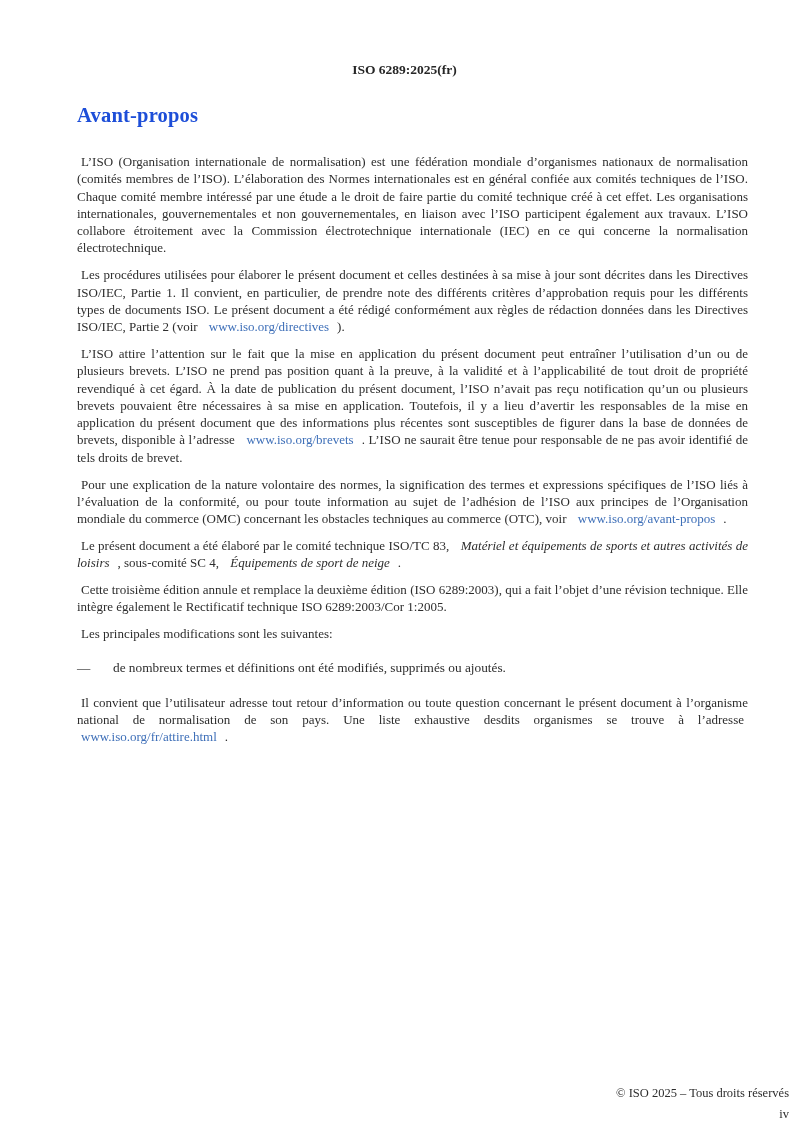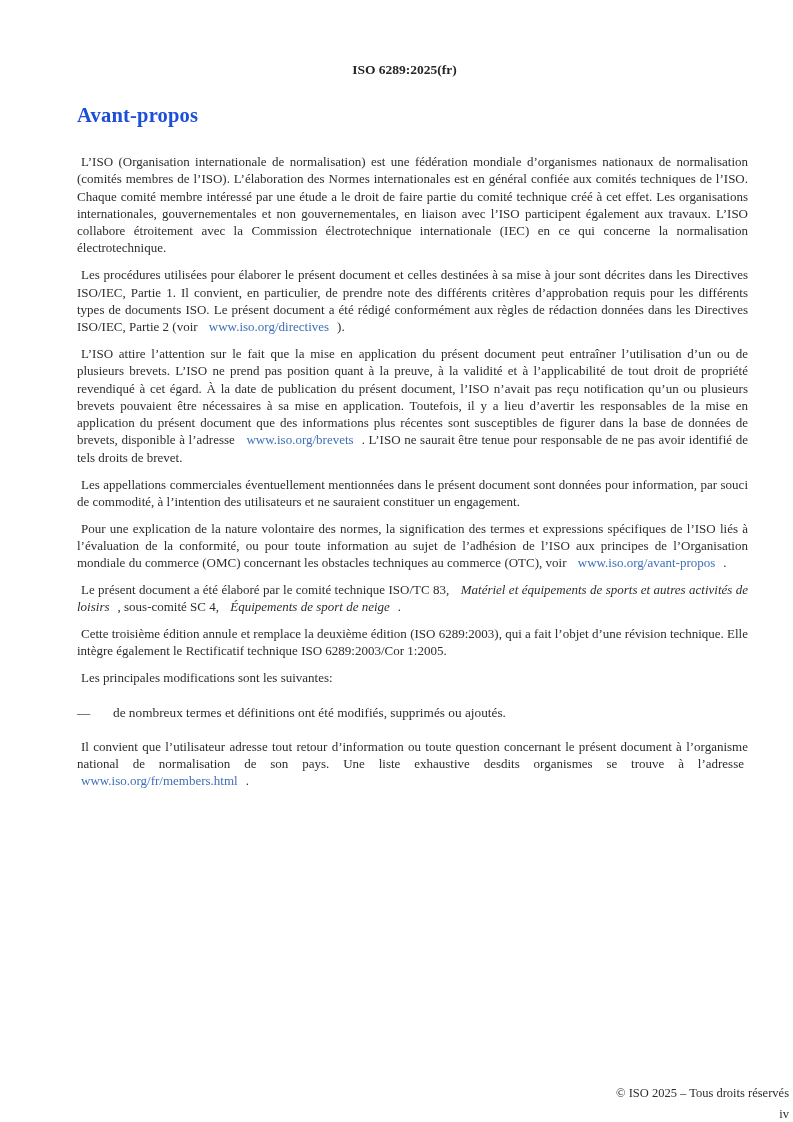--- a/index.html
+++ b/index.html
@@ -77,23 +77,20 @@
     </p>
 
     <p class="para">
       <span>Les procédures utilisées pour élaborer le présent document et celles destinées à sa mise à jour sont décrites dans les Directives ISO/IEC, Partie 1. Il convient, en particulier, de prendre note des différents critères d’approbation requis pour les différents types de documents ISO. Le présent document a été rédigé conformément aux règles de rédaction données dans les Directives ISO/IEC, Partie 2 (voir </span><a class="doc-link">www.iso.org/directives</a><span>).</span>
     </p>
 
     <p class="para">
       <span>L’ISO attire l’attention sur le fait que la mise en application du présent document peut entraîner l’utilisation d’un ou de plusieurs brevets. L’ISO ne prend pas position quant à la preuve, à la validité et à l’applicabilité de tout droit de propriété revendiqué à cet égard. À la date de publication du présent document, l’ISO n’avait pas reçu notification qu’un ou plusieurs brevets pouvaient être nécessaires à sa mise en application. Toutefois, il y a lieu d’avertir les responsables de la mise en application du présent document que des informations plus récentes sont susceptibles de figurer dans la base de données de brevets, disponible à l’adresse </span><a class="doc-link">www.iso.org/brevets</a><span>. L’ISO ne saurait être tenue pour responsable de ne pas avoir identifié de tels droits de brevet.</span>
     </p>
 
-    <p class="para">
-      <span>Les appellations commerciales éventuellement mentionnées dans le présent document sont données pour information, par souci de commodité, à l’intention des utilisateurs et ne sauraient constituer un engagement.</span>
-    </p>
 
     <p class="para">
       <span>Pour une explication de la nature volontaire des normes, la signification des termes et expressions spécifiques de l’ISO liés à l’évaluation de la conformité, ou pour toute information au sujet de l’adhésion de l’ISO aux principes de l’Organisation mondiale du commerce (OMC) concernant les obstacles techniques au commerce (OTC), voir </span><a class="doc-link">www.iso.org/avant-propos</a><span>.</span>
     </p>
 
     <p class="para">
       <span>Le présent document a été élaboré par le comité technique ISO/TC 83, </span><span class="italic">Matériel et équipements de sports et autres activités de loisirs</span><span>, sous-comité SC 4, </span><span class="italic">Équipements de sport de neige</span><span>.</span>
     </p>
 
     <p class="para">
@@ -103,21 +100,21 @@
     <p class="para">
       <span>Les principales modifications sont les suivantes:</span>
     </p>
 
     <div class="bullet-row">
       <span class="dash">—</span>
       <span class="bullet-text">de nombreux termes et définitions ont été modifiés, supprimés ou ajoutés.</span>
     </div>
 
     <p class="para">
-      <span>Il convient que l’utilisateur adresse tout retour d’information ou toute question concernant le présent document à l’organisme national de normalisation de son pays. Une liste exhaustive desdits organismes se trouve à l’adresse </span><a class="doc-link">www.iso.org/fr/members.html</a><span>.</span>
+      <span>Il convient que l’utilisateur adresse tout retour d’information ou toute question concernant le présent document à l’organisme national de normalisation de son pays. Une liste exhaustive desdits organismes se trouve à l’adresse </span><a class="doc-link">www.iso.org/fr/attire.html</a><span>.</span>
     </p>
 
   </div>
 
   <div class="footer">
     <div>© ISO 2025 – Tous droits réservés</div>
     <div>iv</div>
   </div>
 
 </div>

